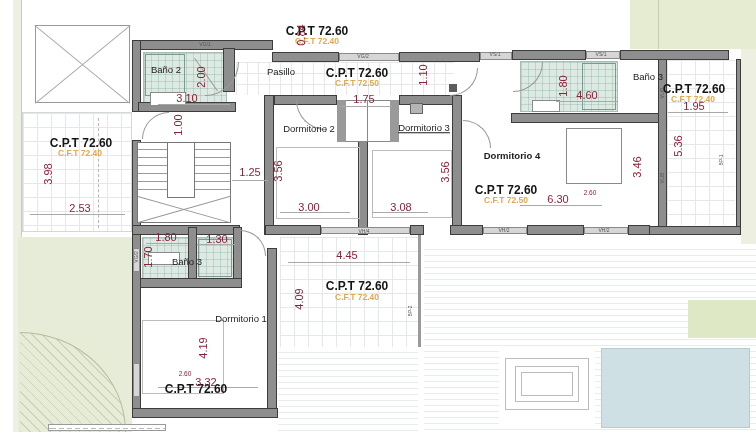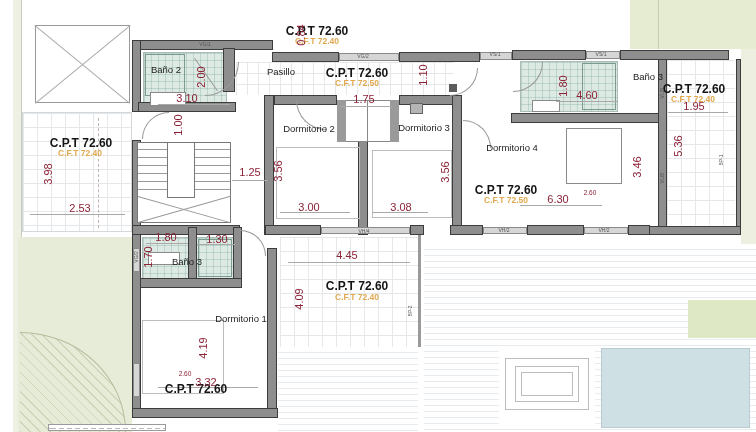--- a/index.html
+++ b/index.html
@@ -151,22 +151,22 @@
   <div class="dimline" style="left:668px;top:112px;width:60px;"></div>
   <div class="dimline" style="left:520px;top:205px;width:82px;"></div>
   <div class="dimline" style="left:288px;top:262px;width:122px;"></div>
   <div class="dimline" style="left:146px;top:243px;width:42px;"></div>
   <div class="dimline" style="left:197px;top:244px;width:38px;"></div>
   <div class="dimline" style="left:158px;top:387px;width:100px;"></div>
 
   <div class="lbl room" style="left:166px;top:70px;">Baño 2</div>
   <div class="lbl room" style="left:281px;top:72px;">Pasillo</div>
   <div class="lbl room" style="left:309px;top:129px;">Dormitorio 2</div>
-  <div class="lbl room" style="left:424px;top:128px;">Dormitorio 3</div>
-  <div class="lbl room" style="left:512px;top:148px;">Dormitorio 4</div>
+  <div class="lbl room" style="left:424px;top:128px;text-decoration:underline;">Dormitorio 3</div>
+  <div class="lbl room" style="left:512px;top:156px;font-weight:bold;">Dormitorio 4</div>
   <div class="lbl room" style="left:648px;top:69px;margin-top:8px;">Baño 3</div>
   <div class="lbl room" style="left:187px;top:262px;">Baño 3</div>
   <div class="lbl room" style="left:241px;top:319px;">Dormitorio 1</div>
 
   <div class="lbl cpt" style="left:317px;top:31px;">C.P.T 72.60</div>
   <div class="lbl cft" style="left:317px;top:41px;">C.F.T 72.40</div>
   <div class="lbl cpt" style="left:357px;top:73px;">C.P.T 72.60</div>
   <div class="lbl cft" style="left:357px;top:83px;">C.F.T 72.50</div>
   <div class="lbl cpt" style="left:81px;top:143px;">C.P.T 72.60</div>
   <div class="lbl cft" style="left:80px;top:153px;">C.F.T 72.40</div>

